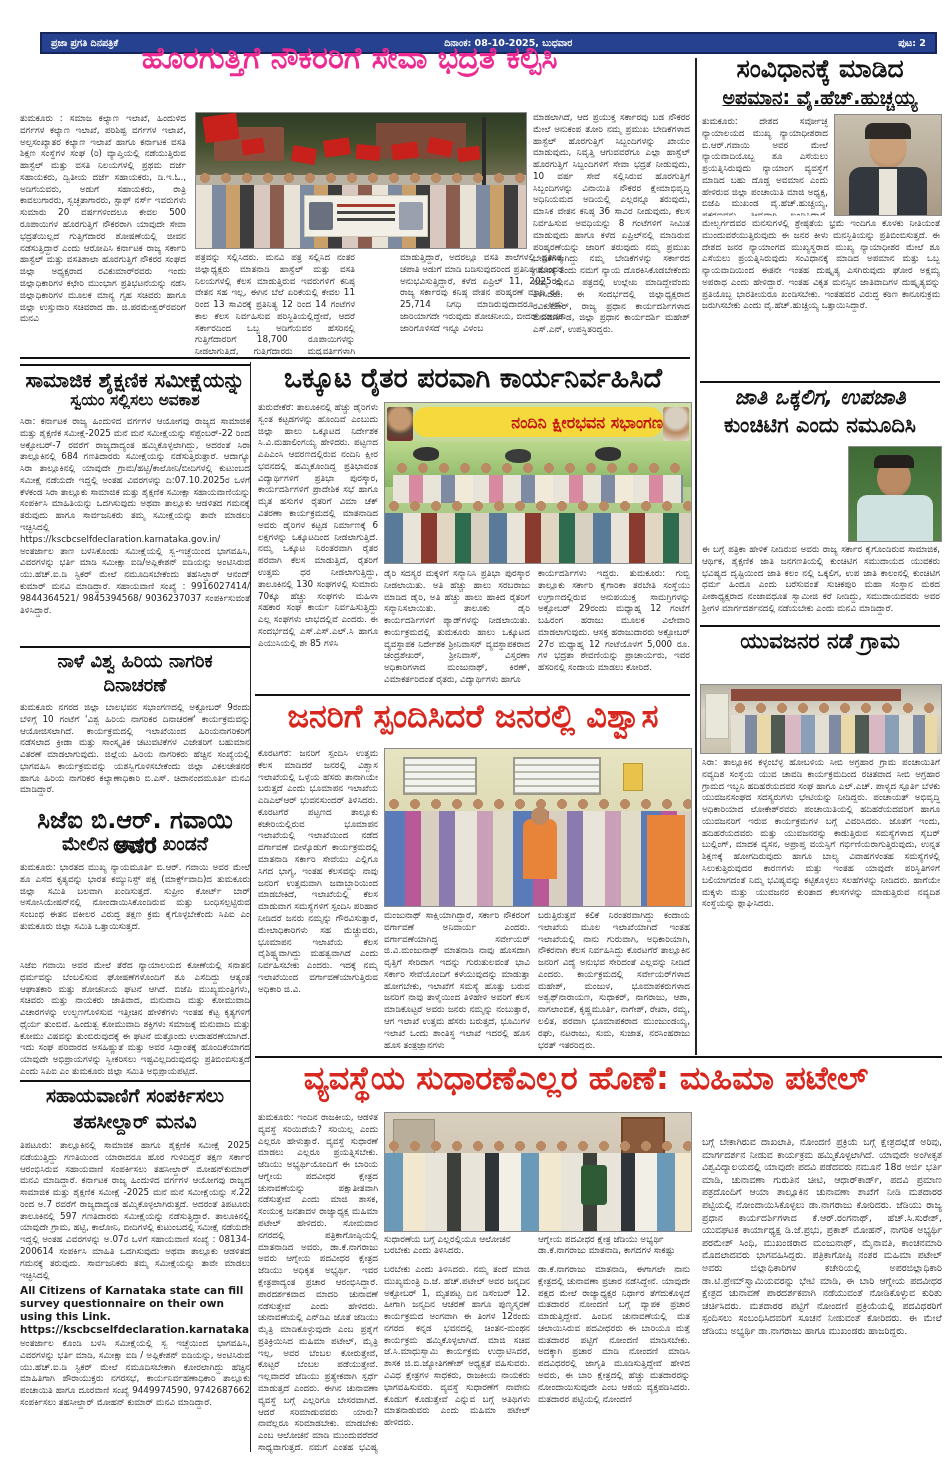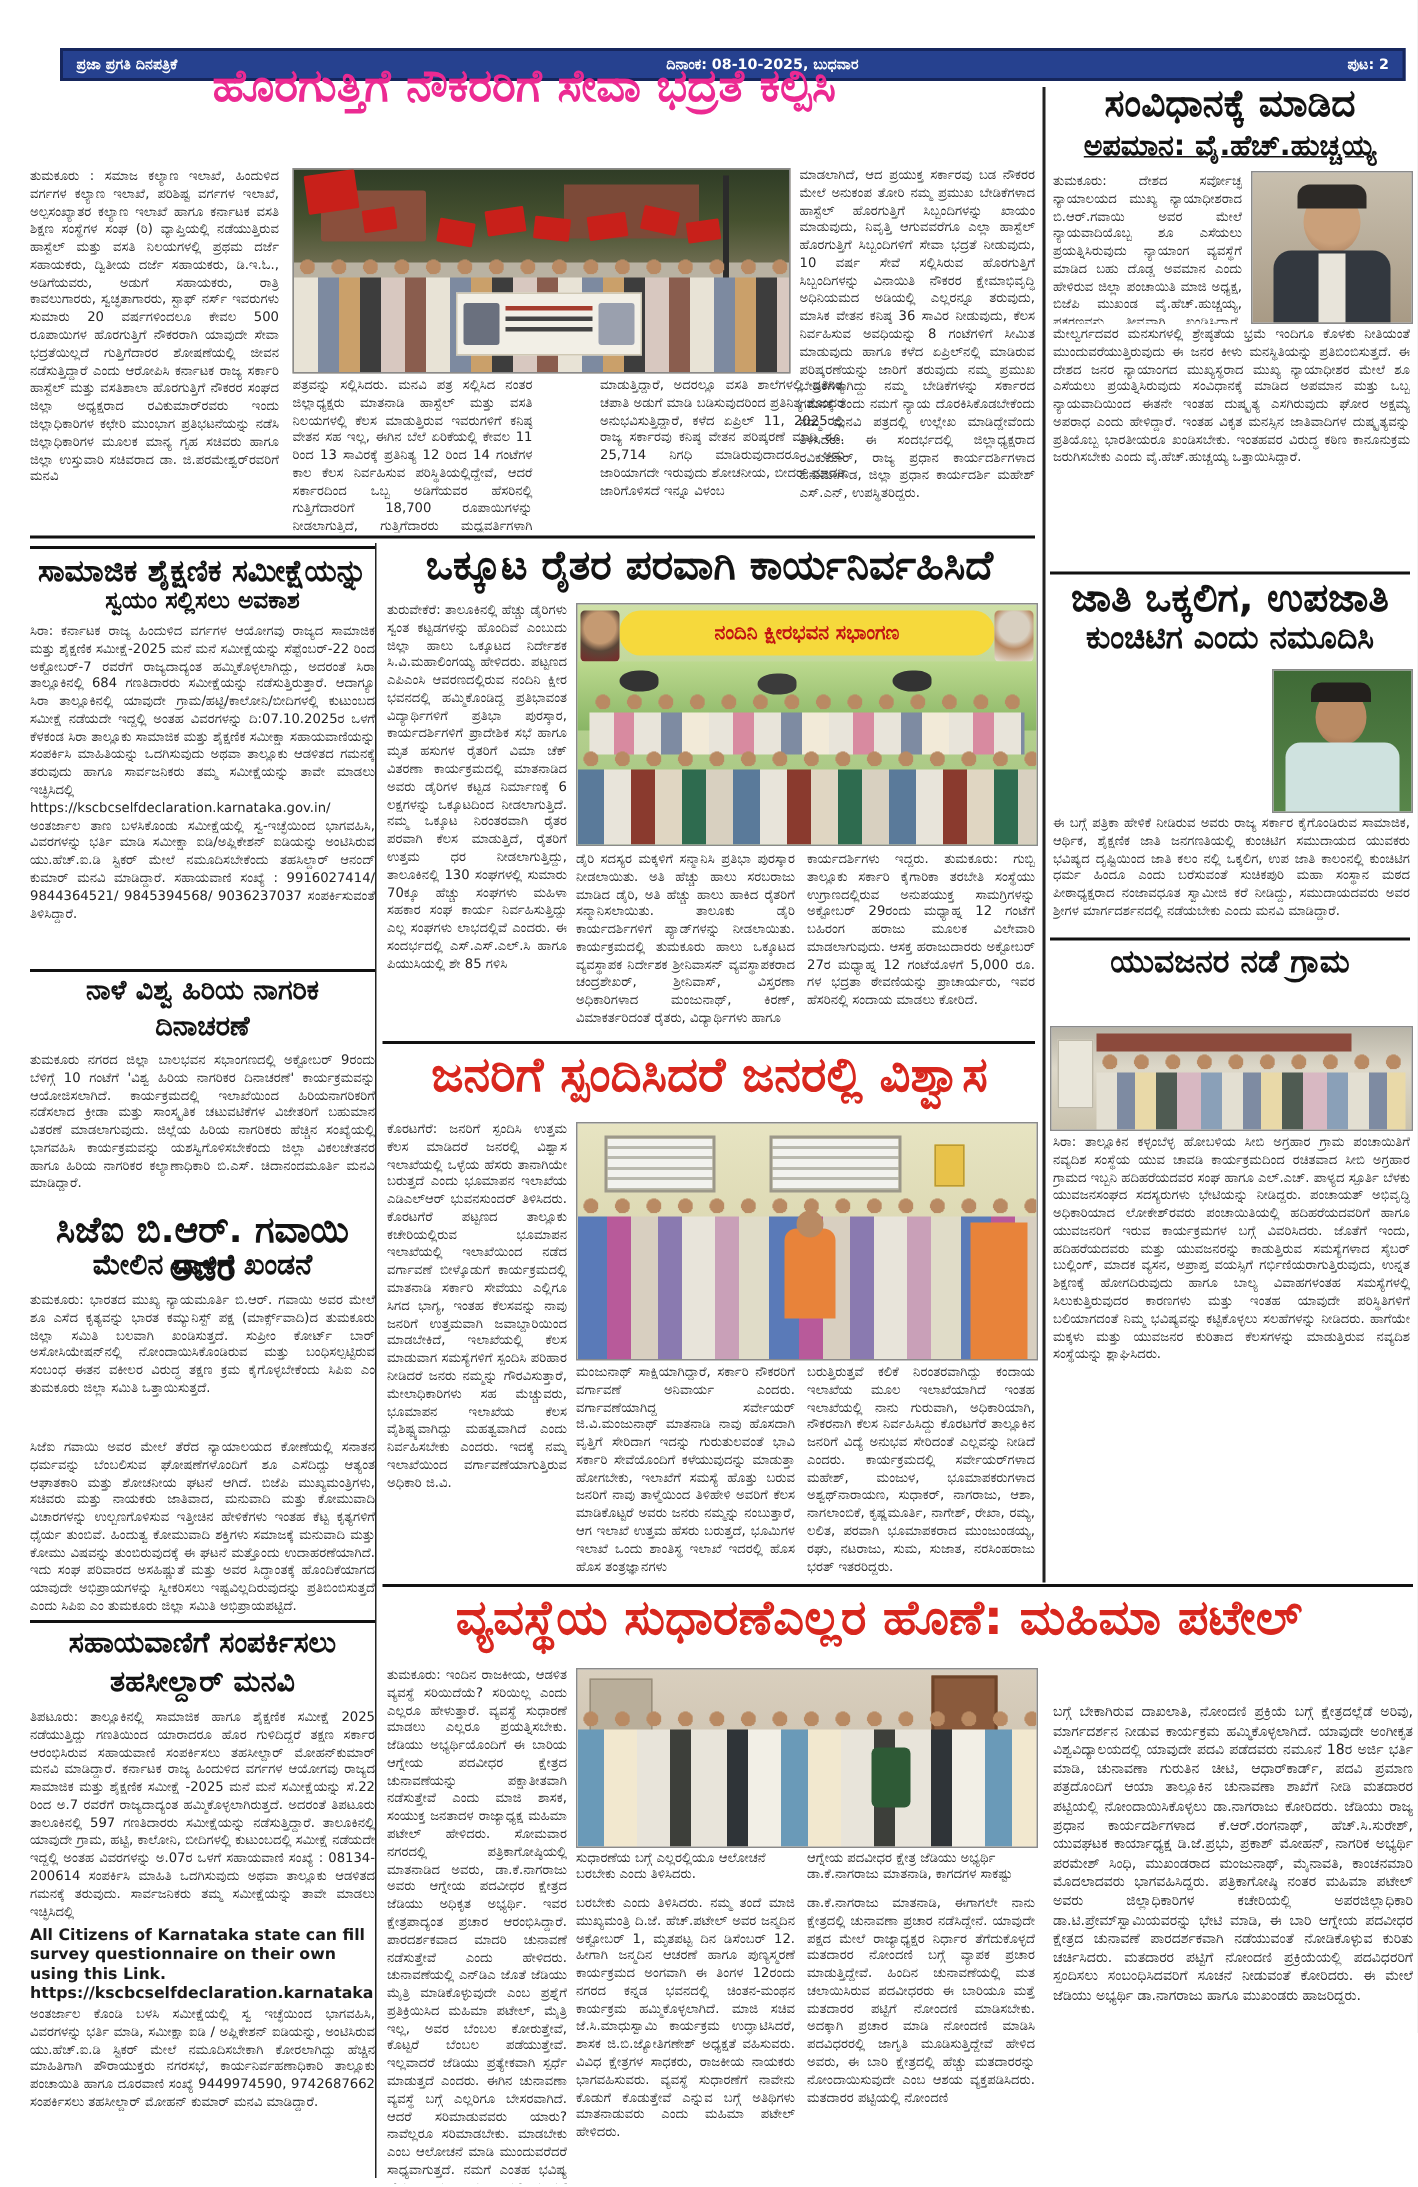--- a/index.html
+++ b/index.html
@@ -89,21 +89,21 @@
   <div class="photo" style="left:834px;top:114px;width:106px;height:100px;background:linear-gradient(#c8bfae,#a89a85);">
     <div class="portrait-head" style="left:34px;top:12px;width:38px;height:42px;background:radial-gradient(circle at 50% 38%,#caa07a 60%,#a3795a);"></div>
     <div class="ph-layer" style="left:30px;top:8px;width:46px;height:16px;background:#2d2a27;border-radius:8px 8px 0 0;"></div>
     <div class="ph-layer" style="left:14px;top:52px;width:78px;height:48px;background:#33383f;border-radius:12px 12px 0 0;"></div>
     <div class="ph-layer" style="left:44px;top:54px;width:18px;height:46px;background:#e8e4da;"></div>
   </div>
   <div class="abs body-txt" style="left:702px;top:218px;width:238px;height:160px;">ಮೇಲ್ವರ್ಗದವರ ಮನಸುಗಳಲ್ಲಿ ಶ್ರೇಷ್ಠತೆಯ ಭ್ರಮೆ ಇಂದಿಗೂ ಕೊಳಕು ನೀತಿಯಂತೆ ಮುಂದುವರೆಯುತ್ತಿರುವುದು ಈ ಜನರ ಕೀಳು ಮನಸ್ಥಿತಿಯನ್ನು ಪ್ರತಿಬಿಂಬಿಸುತ್ತದೆ. ಈ ದೇಶದ ಜನರ ನ್ಯಾಯಾಂಗದ ಮುಖ್ಯಸ್ಥರಾದ ಮುಖ್ಯ ನ್ಯಾಯಾಧೀಶರ ಮೇಲೆ ಶೂ ಎಸೆಯಲು ಪ್ರಯತ್ನಿಸಿರುವುದು ಸಂವಿಧಾನಕ್ಕೆ ಮಾಡಿದ ಅಪಮಾನ ಮತ್ತು ಒಬ್ಬ ನ್ಯಾಯವಾದಿಯಿಂದ ಈತನೇ ಇಂತಹ ದುಷ್ಕೃತ್ಯ ಎಸಗಿರುವುದು ಘೋರ ಅಕ್ಷಮ್ಯ ಅಪರಾಧ ಎಂದು ಹೇಳಿದ್ದಾರೆ. ಇಂತಹ ವಿಕೃತ ಮನಸ್ಸಿನ ಜಾತಿವಾದಿಗಳ ದುಷ್ಕೃತ್ಯವನ್ನು ಪ್ರತಿಯೊಬ್ಬ ಭಾರತೀಯರೂ ಖಂಡಿಸಬೇಕು. ಇಂತಹವರ ವಿರುದ್ಧ ಕಠಿಣ ಕಾನೂನುಕ್ರಮ ಜರುಗಿಸಬೇಕು ಎಂದು ವೈ.ಹೆಚ್.ಹುಚ್ಚಯ್ಯ ಒತ್ತಾಯಿಸಿದ್ದಾರೆ.</div>
 
   <div class="abs rule hrule" style="left:700px;top:381px;width:240px;"></div>
 
-  <div class="abs hl hl-black" style="left:700px;top:386px;width:240px;font-size:26px;">ಜಾತಿ ಒಕ್ಕಲಿಗ, ಉಪಜಾತಿ</div>
+  <div class="abs hl hl-black" style="left:700px;top:386px;width:240px;font-size:21px;font-style:italic;">ಜಾತಿ ಒಕ್ಕಲಿಗ, ಉಪಜಾತಿ</div>
   <div class="abs hl hl-black" style="left:700px;top:414px;width:240px;font-size:21px;">ಕುಂಚಿಟಿಗ ಎಂದು ನಮೂದಿಸಿ</div>
   <div class="photo" style="left:848px;top:446px;width:92px;height:94px;background:linear-gradient(#3f6a36,#58864a);">
     <div class="portrait-head" style="left:28px;top:12px;width:34px;height:38px;background:radial-gradient(circle at 50% 40%,#b98a63 62%,#96684a);"></div>
     <div class="ph-layer" style="left:25px;top:8px;width:40px;height:13px;background:#23201d;border-radius:7px 7px 0 0;"></div>
     <div class="ph-layer" style="left:8px;top:48px;width:76px;height:46px;background:#cfe2df;border-radius:10px 10px 0 0;"></div>
   </div>
   <div class="abs body-txt" style="left:702px;top:544px;width:238px;height:78px;">ಈ ಬಗ್ಗೆ ಪತ್ರಿಕಾ ಹೇಳಿಕೆ ನೀಡಿರುವ ಅವರು ರಾಜ್ಯ ಸರ್ಕಾರ ಕೈಗೊಂಡಿರುವ ಸಾಮಾಜಿಕ, ಆರ್ಥಿಕ, ಶೈಕ್ಷಣಿಕ ಜಾತಿ ಜನಗಣತಿಯಲ್ಲಿ ಕುಂಚಿಟಿಗ ಸಮುದಾಯದ ಯುವಕರು ಭವಿಷ್ಯದ ದೃಷ್ಟಿಯಿಂದ ಜಾತಿ ಕಲಂ ನಲ್ಲಿ ಒಕ್ಕಲಿಗ, ಉಪ ಜಾತಿ ಕಾಲಂನಲ್ಲಿ ಕುಂಚಿಟಿಗ ಧರ್ಮ ಹಿಂದೂ ಎಂದು ಬರೆಸುವಂತೆ ಸುಚಿಕಪುರಿ ಮಹಾ ಸಂಸ್ಥಾನ ಮಠದ ಪೀಠಾಧ್ಯಕ್ಷರಾದ ನಂಜಾವಧೂತ ಸ್ವಾಮೀಜಿ ಕರೆ ನೀಡಿದ್ದು, ಸಮುದಾಯದವರು ಅವರ ಶ್ರೀಗಳ ಮಾರ್ಗದರ್ಶನದಲ್ಲಿ ನಡೆಯಬೇಕು ಎಂದು ಮನವಿ ಮಾಡಿದ್ದಾರೆ.</div>
 
   <div class="abs rule hrule" style="left:700px;top:625px;width:240px;"></div>
 
@@ -136,21 +136,21 @@
   <div class="abs hl hl-black" style="left:20px;top:1086px;width:230px;font-size:19px;">ಸಹಾಯವಾಣಿಗೆ ಸಂಪರ್ಕಿಸಲು</div>
   <div class="abs hl hl-black" style="left:20px;top:1112px;width:230px;font-size:19px;">ತಹಸೀಲ್ದಾರ್ ಮನವಿ</div>
   <div class="abs body-txt" style="left:20px;top:1140px;width:230px;height:142px;">ತಿಪಟೂರು: ತಾಲ್ಲೂಕಿನಲ್ಲಿ ಸಾಮಾಜಿಕ ಹಾಗೂ ಶೈಕ್ಷಣಿಕ ಸಮೀಕ್ಷೆ 2025 ನಡೆಯುತ್ತಿದ್ದು ಗಣತಿಯಿಂದ ಯಾರಾದರೂ ಹೊರ ಗುಳಿದಿದ್ದರೆ ತಕ್ಷಣ ಸರ್ಕಾರ ಆರಂಭಿಸಿರುವ ಸಹಾಯವಾಣಿ ಸಂಪರ್ಕಿಸಲು ತಹಸೀಲ್ದಾರ್ ಮೋಹನ್‌ಕುಮಾರ್ ಮನವಿ ಮಾಡಿದ್ದಾರೆ. ಕರ್ನಾಟಕ ರಾಜ್ಯ ಹಿಂದುಳಿದ ವರ್ಗಗಳ ಆಯೋಗವು ರಾಜ್ಯದ ಸಾಮಾಜಿಕ ಮತ್ತು ಶೈಕ್ಷಣಿಕ ಸಮೀಕ್ಷೆ -2025 ಮನೆ ಮನೆ ಸಮೀಕ್ಷೆಯನ್ನು ಸೆ.22 ರಿಂದ ಅ.7 ರವರೆಗೆ ರಾಜ್ಯದಾದ್ಯಂತ ಹಮ್ಮಿಕೊಳ್ಳಲಾಗಿರುತ್ತದೆ. ಅದರಂತೆ ತಿಪಟೂರು ತಾಲೂಕಿನಲ್ಲಿ 597 ಗಣತಿದಾರರು ಸಮೀಕ್ಷೆಯನ್ನು ನಡೆಸುತ್ತಿದ್ದಾರೆ. ತಾಲೂಕಿನಲ್ಲಿ ಯಾವುದೇ ಗ್ರಾಮ, ಹಟ್ಟಿ, ಕಾಲೋನಿ, ಬೀದಿಗಳಲ್ಲಿ ಕುಟುಂಬದಲ್ಲಿ ಸಮೀಕ್ಷೆ ನಡೆಯದೇ ಇದ್ದಲ್ಲಿ ಅಂತಹ ವಿವರಗಳನ್ನು ಅ.07ರ ಒಳಗೆ ಸಹಾಯವಾಣಿ ಸಂಖ್ಯೆ : 08134-200614 ಸಂಪರ್ಕಿಸಿ ಮಾಹಿತಿ ಒದಗಿಸುವುದು ಅಥವಾ ತಾಲ್ಲೂಕು ಆಡಳಿತದ ಗಮನಕ್ಕೆ ತರುವುದು. ಸಾರ್ವಜನಿಕರು ತಮ್ಮ ಸಮೀಕ್ಷೆಯನ್ನು ತಾವೇ ಮಾಡಲು ಇಚ್ಛಿಸಿದಲ್ಲಿ</div>
   <div class="abs bold-en" style="left:20px;top:1284px;width:230px;height:52px;overflow:hidden;">All Citizens of Karnataka state can fill survey questionnaire on their own using this Link. https://kscbcselfdeclaration.karnataka.gov.in/</div>
   <div class="abs body-txt" style="left:20px;top:1338px;width:230px;height:118px;">ಅಂತರ್ಜಾಲ ಕೊಂಡಿ ಬಳಸಿ ಸಮೀಕ್ಷೆಯಲ್ಲಿ ಸ್ವ ಇಚ್ಛೆಯಿಂದ ಭಾಗವಹಿಸಿ, ವಿವರಗಳನ್ನು ಭರ್ತಿ ಮಾಡಿ, ಸಮೀಕ್ಷಾ ಐಡಿ / ಅಪ್ಲಿಕೇಶನ್ ಐಡಿಯನ್ನು, ಅಂಟಿಸಿರುವ ಯು.ಹೆಚ್.ಐ.ಡಿ ಸ್ಟಿಕರ್ ಮೇಲೆ ನಮೂದಿಸಬೇಕಾಗಿ ಕೋರಲಾಗಿದ್ದು ಹೆಚ್ಚಿನ ಮಾಹಿತಿಗಾಗಿ ಪೌರಾಯುಕ್ತರು ನಗರಸಭೆ, ಕಾರ್ಯನಿರ್ವಹಣಾಧಿಕಾರಿ ತಾಲ್ಲೂಕು ಪಂಚಾಯಿತಿ ಹಾಗೂ ದೂರವಾಣಿ ಸಂಖ್ಯೆ 9449974590, 9742687662 ಸಂಪರ್ಕಿಸಲು ತಹಸೀಲ್ದಾರ್ ಮೋಹನ್ ಕುಮಾರ್ ಮನವಿ ಮಾಡಿದ್ದಾರೆ.</div>
 
   <div class="abs hl hl-black" style="left:256px;top:364px;width:434px;font-size:27px;">ಒಕ್ಕೂಟ ರೈತರ ಪರವಾಗಿ ಕಾರ್ಯನಿರ್ವಹಿಸಿದೆ</div>
   <div class="abs body-txt" style="left:258px;top:402px;width:120px;height:290px;">ತುರುವೇಕೆರೆ: ತಾಲೂಕಿನಲ್ಲಿ ಹೆಚ್ಚು ಡೈರಿಗಳು ಸ್ವಂತ ಕಟ್ಟಡಗಳನ್ನು ಹೊಂದಿವೆ ಎಂಬುದು ಜಿಲ್ಲಾ ಹಾಲು ಒಕ್ಕೂಟದ ನಿರ್ದೇಶಕ ಸಿ.ವಿ.ಮಹಾಲಿಂಗಯ್ಯ ಹೇಳಿದರು. ಪಟ್ಟಣದ ಎಪಿಎಂಸಿ ಆವರಣದಲ್ಲಿರುವ ನಂದಿನಿ ಕ್ಷೀರ ಭವನದಲ್ಲಿ ಹಮ್ಮಿಕೊಂಡಿದ್ದ ಪ್ರತಿಭಾವಂತ ವಿದ್ಯಾರ್ಥಿಗಳಿಗೆ ಪ್ರತಿಭಾ ಪುರಸ್ಕಾರ, ಕಾರ್ಯದರ್ಶಿಗಳಿಗೆ ಪ್ರಾದೇಶಿಕ ಸಭೆ ಹಾಗೂ ಮೃತ ಹಸುಗಳ ರೈತರಿಗೆ ವಿಮಾ ಚೆಕ್ ವಿತರಣಾ ಕಾರ್ಯಕ್ರಮದಲ್ಲಿ ಮಾತನಾಡಿದ ಅವರು ಡೈರಿಗಳ ಕಟ್ಟಡ ನಿರ್ಮಾಣಕ್ಕೆ 6 ಲಕ್ಷಗಳನ್ನು ಒಕ್ಕೂಟದಿಂದ ನೀಡಲಾಗುತ್ತಿದೆ. ನಮ್ಮ ಒಕ್ಕೂಟ ನಿರಂತರವಾಗಿ ರೈತರ ಪರವಾಗಿ ಕೆಲಸ ಮಾಡುತ್ತಿದೆ, ರೈತರಿಗೆ ಉತ್ತಮ ಧರ ನೀಡಲಾಗುತ್ತಿದ್ದು, ತಾಲೂಕಿನಲ್ಲಿ 130 ಸಂಘಗಳಲ್ಲಿ ಸುಮಾರು 70ಕ್ಕೂ ಹೆಚ್ಚು ಸಂಘಗಳು ಮಹಿಳಾ ಸಹಕಾರ ಸಂಘ ಕಾರ್ಯ ನಿರ್ವಹಿಸುತ್ತಿದ್ದು ಎಲ್ಲ ಸಂಘಗಳು ಲಾಭದಲ್ಲಿವೆ ಎಂದರು. ಈ ಸಂದರ್ಭದಲ್ಲಿ ಎಸ್.ಎಸ್.ಎಲ್.ಸಿ ಹಾಗೂ ಪಿಯುಸಿಯಲ್ಲಿ ಶೇ 85 ಗಳಿಸಿ</div>
 
   <div class="photo" style="left:384px;top:402px;width:306px;height:160px;background:linear-gradient(#cfe0a8,#9cc077);">
-    <div class="ph-layer nandini-banner" style="left:28px;top:4px;width:250px;height:30px;font-size:13px;border-radius:14px;">
+    <div class="ph-layer nandini-banner" style="left:28px;top:4px;width:250px;height:30px;font-size:16px;border-radius:14px;justify-content:flex-end;">
       <span>ನಂದಿನಿ ಕ್ಷೀರಭವನ ಸಭಾಂಗಣ</span>
     </div>
     <div class="ph-layer" style="left:2px;top:4px;width:26px;height:34px;background:radial-gradient(circle at 50% 34%,#c59a72 40%,#5a4638 60%,#7a2a2a);border-radius:3px;"></div>
     <div class="ph-layer" style="left:278px;top:4px;width:26px;height:34px;background:radial-gradient(circle at 50% 32%,#d8cfc0 38%,#b98a63 56%,#e8e4da);border-radius:3px;"></div>
     <div class="ph-layer" style="left:0;top:38px;right:0;height:46px;background:linear-gradient(#bcd98e,#89b565);"></div>
     <div class="ph-layer" style="left:28px;top:44px;width:26px;height:14px;background:#333;border-radius:50% 40% 40% 50%;"></div>
     <div class="ph-layer" style="left:120px;top:46px;width:26px;height:14px;background:#3b3b3b;border-radius:50% 40% 40% 50%;"></div>
     <div class="ph-layer" style="left:210px;top:44px;width:26px;height:14px;background:#333;border-radius:50% 40% 40% 50%;"></div>
     <div class="ph-layer heads" style="left:8px;top:58px;right:8px;height:15px;"></div>
     <div class="ph-layer" style="left:8px;top:72px;right:8px;height:28px;background:repeating-linear-gradient(90deg,#e8e4da 0 16px,#d88aa0 16px 30px,#e8e4da 30px 48px,#7e8ba2 48px 62px,#f2ead8 62px 80px);"></div>

